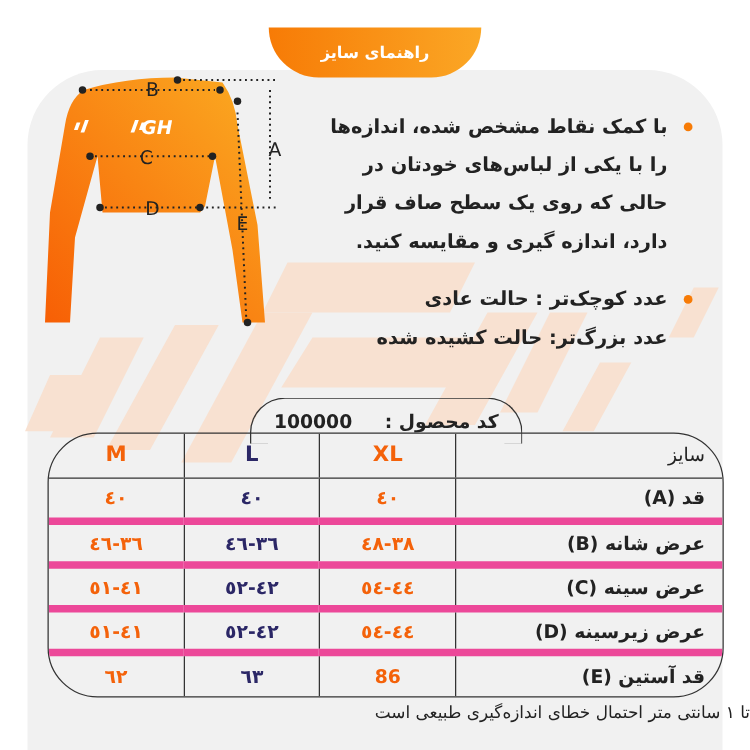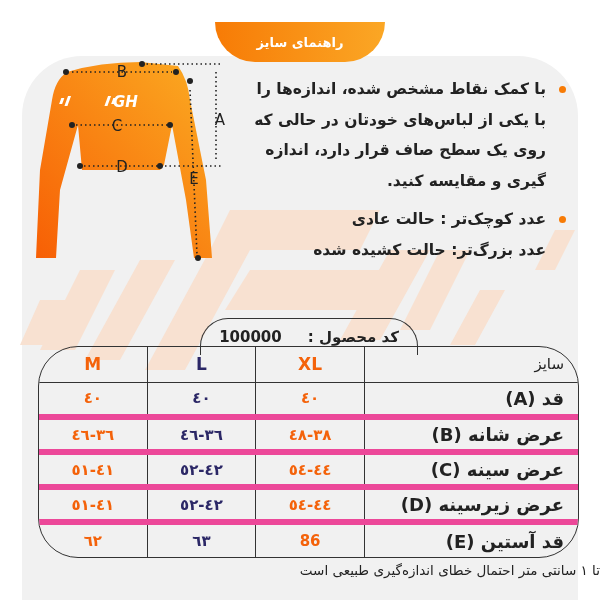--- a/index.html
+++ b/index.html
@@ -2,30 +2,30 @@
 <html><head>
 <meta charset="utf-8">
 <style>
   html, body { margin:0; padding:0; }
   body { width:600px; height:600px; background:#ffffff; position:relative; overflow:hidden; font-family:"DejaVu Sans", sans-serif; }
   .card { position:absolute; left:22px; top:56px; width:556px; height:560px; background:#f1f1f1; border-radius:60px 60px 0 0; overflow:hidden; }
   .bg-stripes { position:absolute; left:0; top:0; width:600px; height:600px; pointer-events:none; }
   .title-tab { position:absolute; left:215px; top:22px; width:170px; height:40px; border-radius:0 0 40px 40px; background:linear-gradient(90deg,#f77b06,#fba725); color:#fff; font-weight:bold; font-size:13px; display:flex; align-items:center; justify-content:center; direction:rtl; z-index:3; }
   .shirt { position:absolute; left:0; top:0; width:600px; height:600px; z-index:2; pointer-events:none; }
   .instructions { position:absolute; right:30px; top:70px; width:330px; direction:rtl; text-align:right; z-index:3; color:#222; font-size:15.5px; font-weight:bold; line-height:30.5px; }
-  .instructions p { margin:4px; position:relative; padding-right:20px; }
+  .instructions p { margin:16px; position:relative; padding-right:20px; }
   .bullet { position:absolute; right:0; top:12px; width:7px; height:7px; border-radius:50%; background:#f77b06; }
   .p2 { margin-top:8px !important; }
   .code-box { position:absolute; left:200px; top:318px; width:216px; height:36px; border:1.5px solid #333; border-bottom:none; border-radius:28px 28px 0 0; z-index:3; direction:rtl; display:flex; align-items:center; justify-content:center; gap:26px; font-size:15px; font-weight:bold; color:#222; }
   .table-wrap { position:absolute; left:38px; top:346px; width:539px; height:210px; border:1.5px solid #333; border-radius:40px; z-index:3; overflow:hidden; }
   table { width:100%; height:100%; border-collapse:collapse; direction:rtl; }
   td, th { text-align:center; font-weight:bold; font-size:15px; }
   tr { height:35px; }
   th { border-bottom:1.5px solid #333; font-size:17px; }
-  td.label, th.label { text-align:right; padding-right:14px; color:#222; font-size:18px; width:175px; }
+  td.label, th.label { text-align:right; padding-right:14px; color:#222; font-size:15px; width:175px; }
   th.label { font-weight:normal; font-size:15px;padding-left:41px; }
   .col { border-right:1.5px solid #333; width:114px; }
   tbody tr + tr td { border-top:6px solid #ec4899; }
   tbody tr:first-child td { border-top:none; }
   .orange { color:#f4620a; }
   .navy { color:#2b2766; }
   .footer-note { position:absolute; left:0; width:600px; top:562px; text-align:right; direction:rtl; font-size:13.5px; color:#222; z-index:3; }
 </style>
 </head>
 <body>

